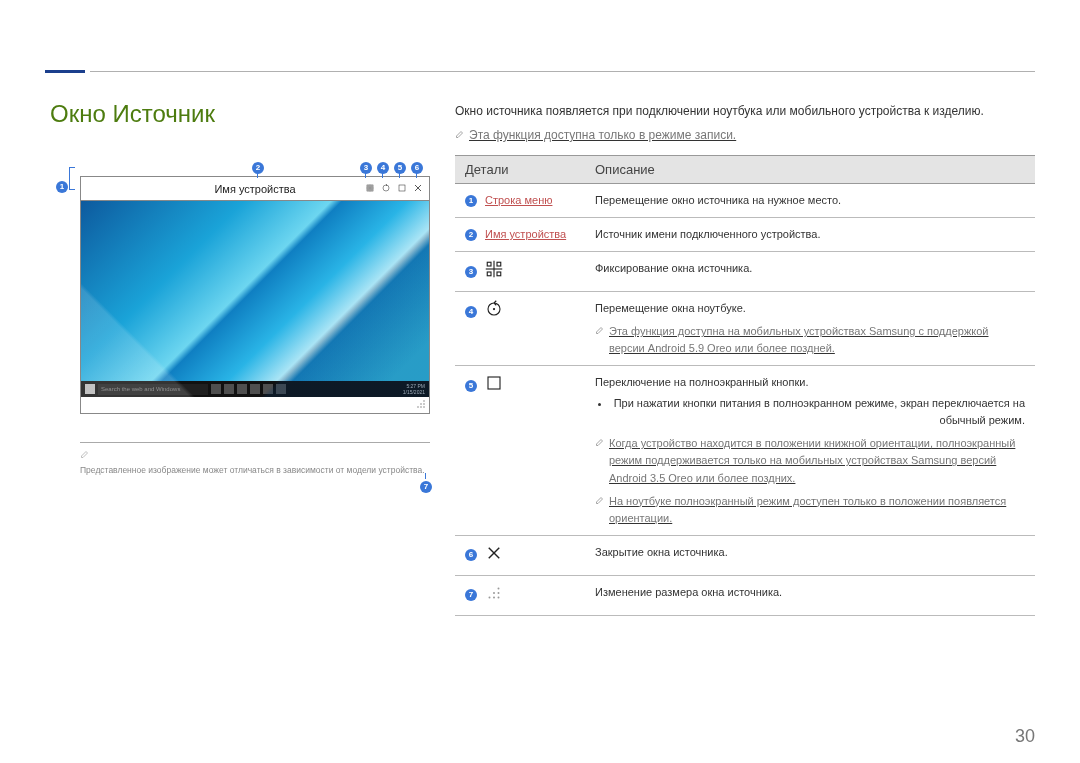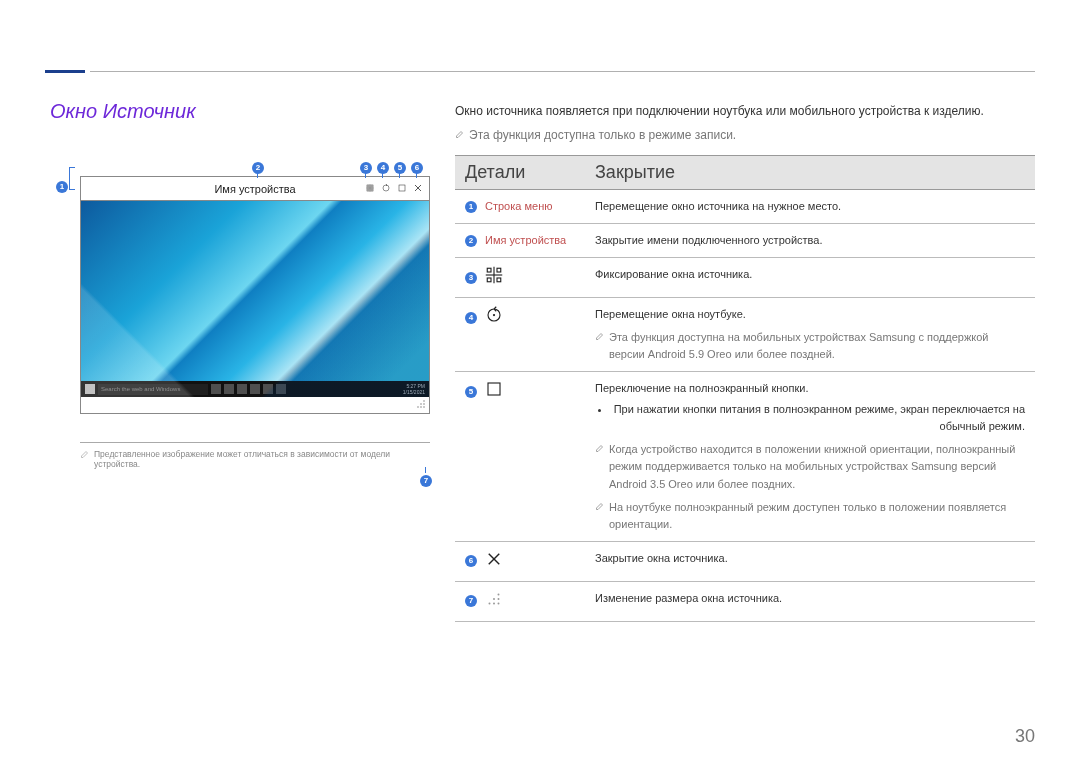--- a/index.html
+++ b/index.html
@@ -23,37 +23,36 @@
   }
   .top-line {
     position: absolute;
     top: 71px;
     left: 90px;
     right: 45px;
     height: 1px;
     background: #b0b0b0;
   }
   .page-title {
-    color: #6d28d9;
-    font-size: 20px;
+    color: #4d7c0f;
+    font-size: 24px;
     font-weight: normal;
     position: absolute;
     top: 100px;
     left: 50px;
-    font-style: italic;
   }
   .intro {
     position: absolute;
     top: 102px;
     left: 455px;
     right: 45px;
     font-size: 12px;
     line-height: 1.5;
   }
-  .note-row { display: flex; align-items: flex-start; margin-top: 6px; }
+  .note-row { display: flex; align-items: flex-start; margin-top: 6px; text-decoration: underline; }
   .note-row .nicon { width: 14px; flex: 0 0 14px; }
   .note-row .ntext { color: #777; }
   .figure-area {
     position: absolute;
     top: 160px;
     left: 50px;
     width: 380px;
   }
   .callout-top {
     position: relative;
@@ -137,51 +136,51 @@
   }
   .left-bracket{
     position:absolute;top:7px;left:19px;width:6px;height:23px;
     border-top:1px solid #3a77d8;border-bottom:1px solid #3a77d8;border-left:1px solid #3a77d8;
   }
   .bottom-callout{
     position:absolute;right:4px;bottom:-18px;
   }
   .bottom-callout .tickVu{position:absolute;left:5px;top:-6px;width:1px;height:6px;background:#3a77d8;}
   .fig-caption-line{margin-left:30px;margin-top:28px;border-top:1px solid #aaa;width:350px;}
-  .fig-caption{margin-left:30px;margin-top:6px;font-size:8.5px;color:#888;display:flex;gap:4px;}
+  .fig-caption{margin-left:30px;margin-top:6px;font-size:8.5px;color:#888;display:flex;gap:4px;flex-direction:column;}
 
   .table-area{
     position:absolute;
     top:155px;
     left:455px;
     right:45px;
   }
   .tbl{width:100%;border-collapse:collapse;}
   .tbl th{
     background:#e4e4e4;
     text-align:left;
     font-weight:normal;
     color:#444;
     padding:6px 10px;
     border-top:1px solid #999;
     border-bottom:1px solid #999;
-    font-size:18px;
+    font-size:13px;
   }
   .tbl td{
     border-bottom:1px solid #bbb;
     padding:8px 10px;
     vertical-align:top;
     font-size:11px;
     line-height:1.55;
   }
   .tbl td.det{width:130px;}
   .det-inner{display:flex;align-items:center;gap:8px;}
   .bigicon svg{width:18px;height:18px;}
   .bigicon{color:#222;}
-  .det-label{color:#c05050;font-size:11px;}
+  .det-label{color:#c05050;font-size:11px;text-decoration:underline;}
   ul.plain{list-style:disc;padding-left:16px;margin:4px 0;text-align:right;}
   .page-number{
     position:absolute;
     right:45px;
     bottom:16px;
     font-size:18px;
     color:#777;
   }
   .pencil{display:inline-block;vertical-align:top;}
   .pencil svg{width:10px;height:10px;}
@@ -281,41 +280,41 @@
         </svg></span>
     <span>Представленное изображение может отличаться в зависимости от модели устройства.</span>
   </div>
 </div>
 
 <div class="table-area">
   <table class="tbl">
     <thead>
       <tr>
         <th>Детали</th>
-        <th>Закрытие</th>
+        <th>Описание</th>
       </tr>
     </thead>
     <tbody>
       <tr>
         <td class="det">
             <div class="det-inner">
               <span class="numcircle">1</span>
               <span class="det-label">Строка меню</span>
             </div>
           </td>
         <td>Перемещение окно источника на нужное место.</td>
       </tr>
       <tr>
         <td class="det">
             <div class="det-inner">
               <span class="numcircle">2</span>
               <span class="det-label">Имя устройства</span>
             </div>
           </td>
-        <td>Закрытие имени подключенного устройства.</td>
+        <td>Источник имени подключенного устройства.</td>
       </tr>
       <tr>
         <td class="det">
             <div class="det-inner">
               <span class="numcircle">3</span>
           <span class="bigicon"><svg viewBox="0 0 24 24">
                   <rect x="3" y="3" width="5" height="5" fill="none" stroke="#222" stroke-width="1.5"></rect>
                   <rect x="16" y="3" width="5" height="5" fill="none" stroke="#222" stroke-width="1.5"></rect>
                   <rect x="3" y="16" width="5" height="5" fill="none" stroke="#222" stroke-width="1.5"></rect>
                   <rect x="16" y="16" width="5" height="5" fill="none" stroke="#222" stroke-width="1.5"></rect>

